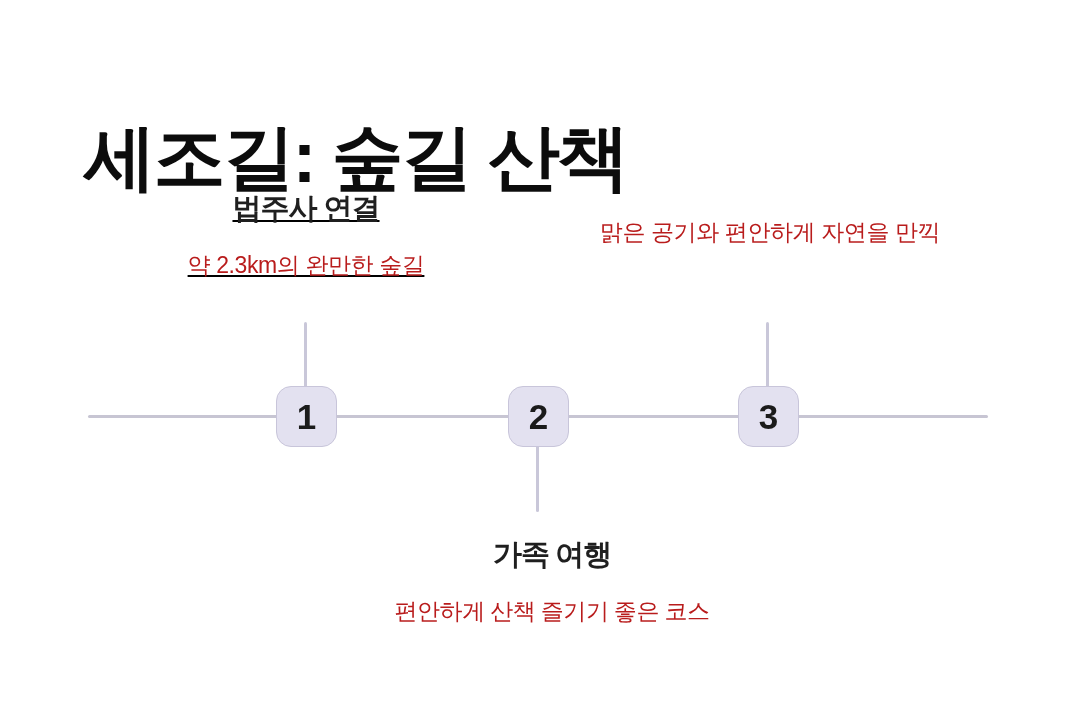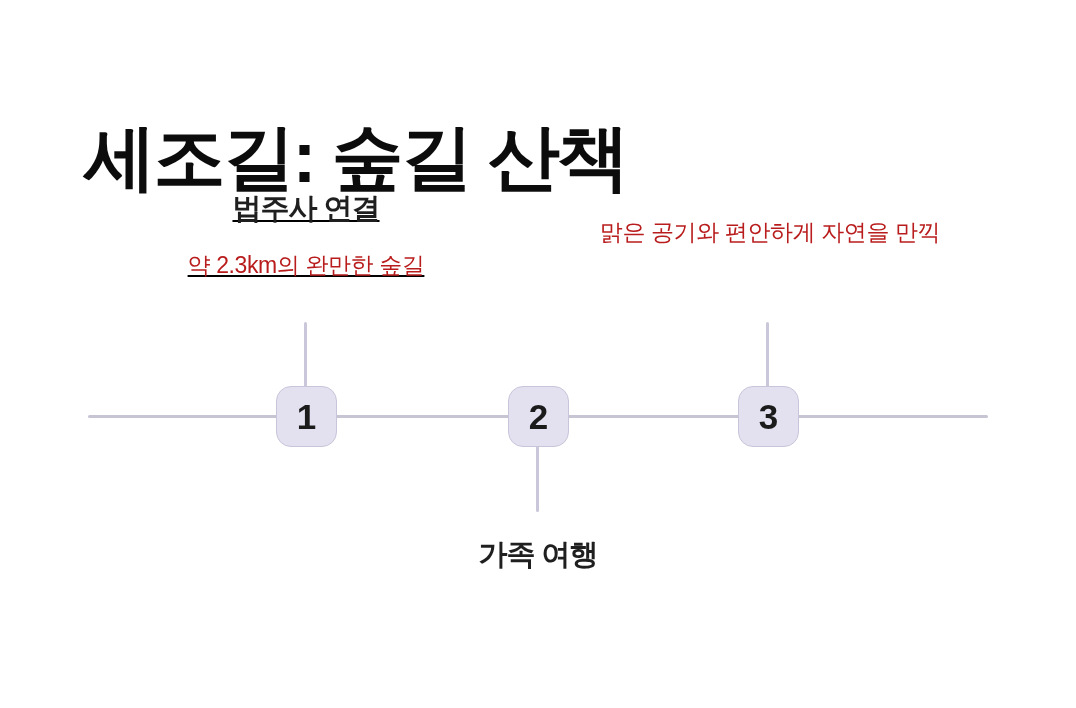--- a/index.html
+++ b/index.html
@@ -54,21 +54,21 @@
   #node-1 { left: 276px; }
   #node-2 { left: 508px; }
   #node-3 { left: 738px; }
   .milestone-label {
     position: absolute;
     width: 440px;
     text-align: center;
   }
   #label-1 { left: 86px;  top: 192px; text-decoration: underline; }
   #label-3 { left: 550px; top: 192px; }
-  #label-2 { left: 318px; top: 538px; }
+  #label-2 { left: 332px; top: 538px; font-family: Liberation Serif, serif; }
   .milestone-title {
     font-size: 29px;
     font-weight: 700;
     color: #1f1f1f;
     letter-spacing: -1px;
     line-height: 1.15;
   }
   .milestone-desc {
     margin-top: 27px;
     font-size: 23px;
@@ -100,15 +100,16 @@
   <div class="connector" id="connector-1"></div>
   <div class="connector" id="connector-2"></div>
   <div class="connector" id="connector-3"></div>
 
   <div class="node" id="node-1">1</div>
   <div class="node" id="node-2">2</div>
   <div class="node" id="node-3">3</div>
 
   <div class="milestone-label" id="label-2">
     <div class="milestone-title">가족 여행</div>
+    <div class="milestone-desc">편안하게 산책 즐기기 좋은 코스</div>
   </div>
 
 </div>
 
 </body></html>

